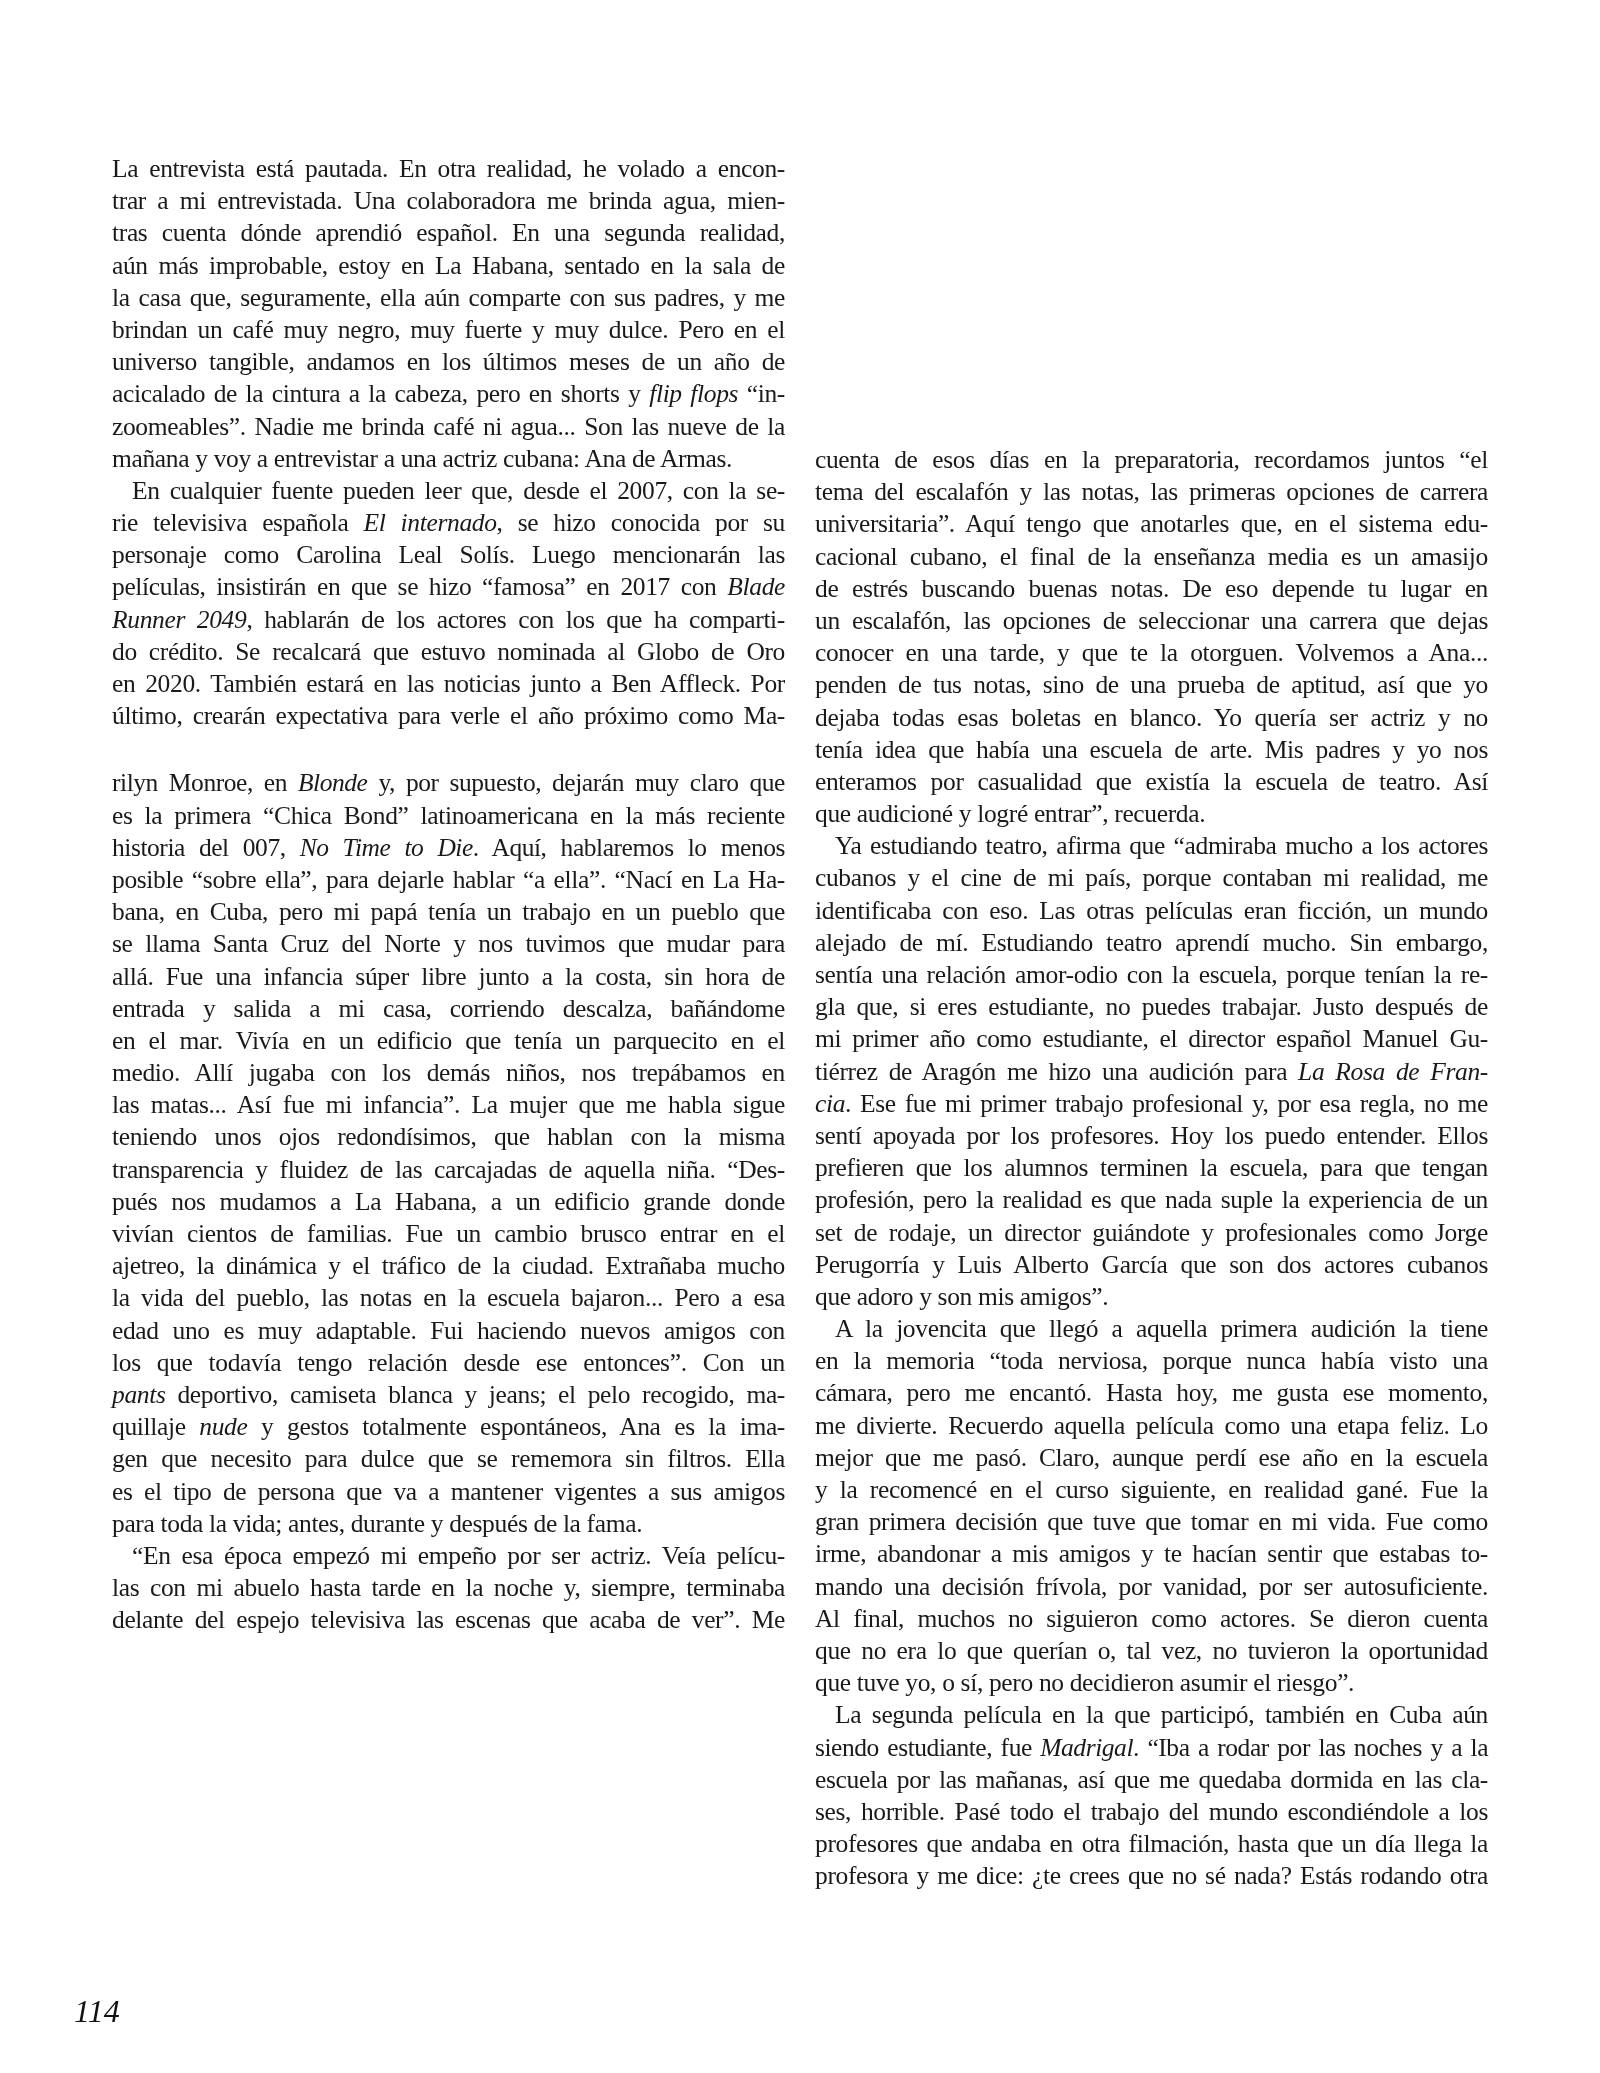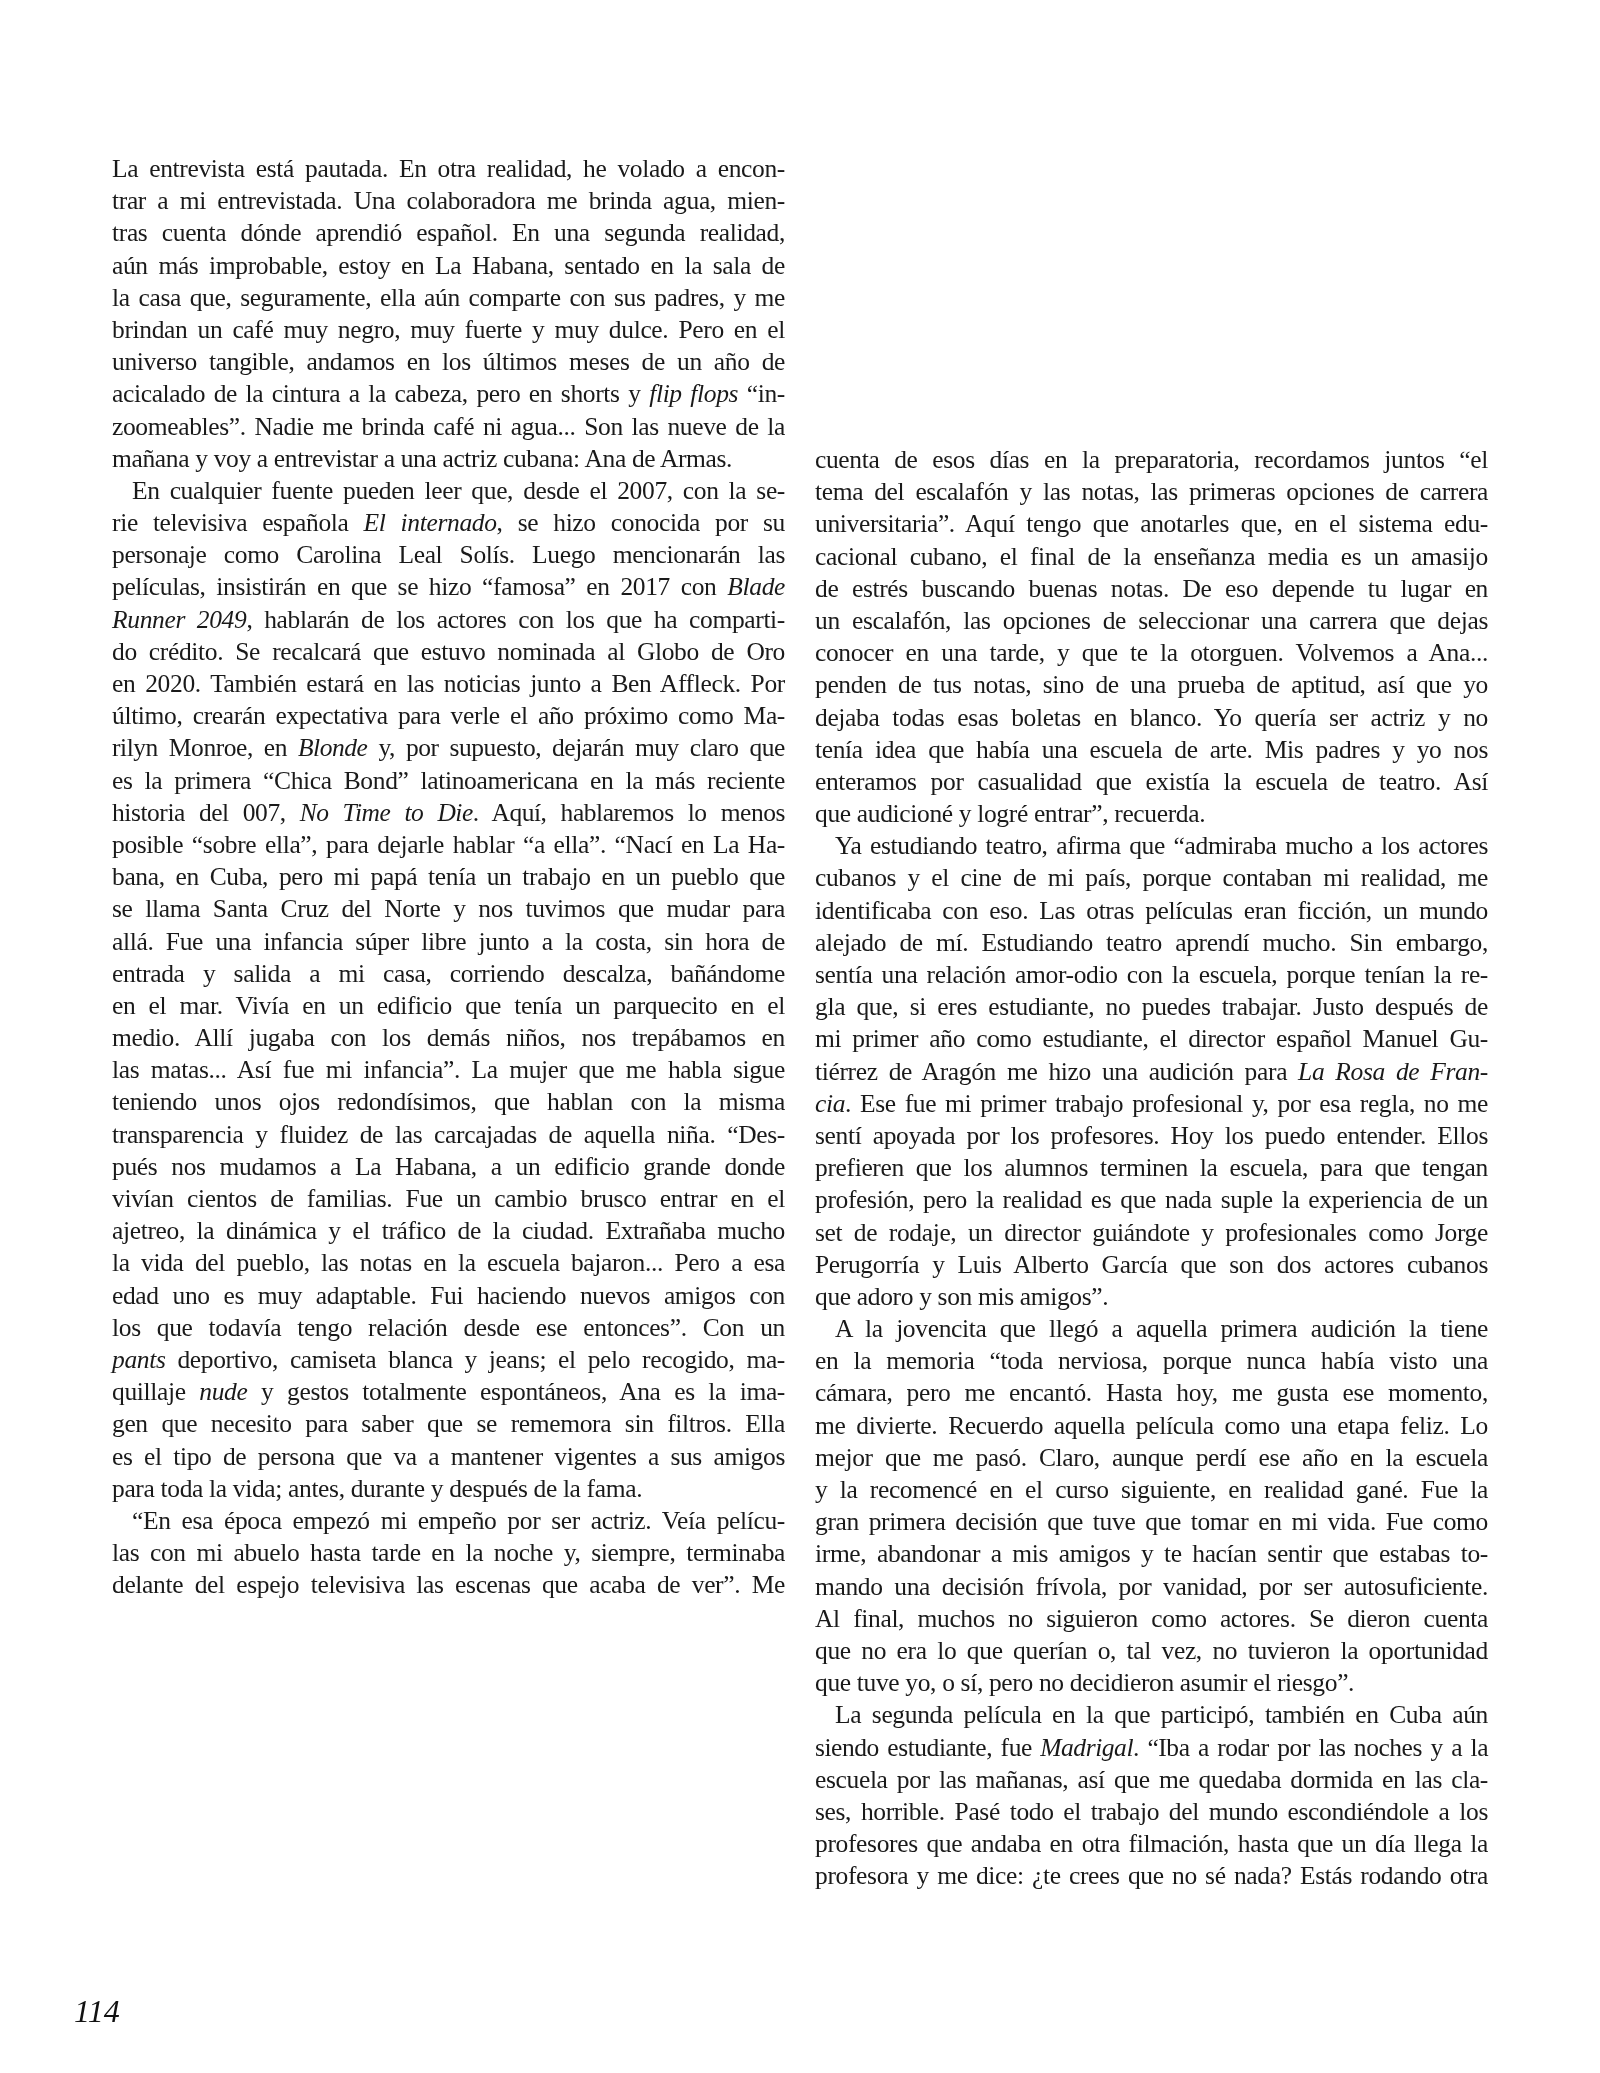--- a/index.html
+++ b/index.html
@@ -32,42 +32,42 @@
     <div class="line"><span>zoomeables”. Nadie me brinda café ni agua... Son las nueve de la</span></div>
     <div class="line last"><span>mañana y voy a entrevistar a una actriz cubana: Ana de Armas.</span></div>
     <div class="line indent"><span>En cualquier fuente pueden leer que, desde el 2007, con la se-</span></div>
     <div class="line"><span>rie televisiva española </span><i>El internado</i><span>, se hizo conocida por su</span></div>
     <div class="line"><span>personaje como Carolina Leal Solís. Luego mencionarán las</span></div>
     <div class="line"><span>películas, insistirán en que se hizo “famosa” en 2017 con </span><i>Blade</i></div>
     <div class="line"><i>Runner 2049</i><span>, hablarán de los actores con los que ha comparti-</span></div>
     <div class="line"><span>do crédito. Se recalcará que estuvo nominada al Globo de Oro</span></div>
     <div class="line"><span>en 2020. También estará en las noticias junto a Ben Affleck. Por</span></div>
     <div class="line"><span>último, crearán expectativa para verle el año próximo como Ma-</span></div>
-    <div class="line" style="letter-spacing: -0.45px;"><span>rilyn Monroe, en </span><i>Blonde</i><span> y, por supuesto, dejarán muy claro que</span></div>
+    <div class="line" style="letter-spacing: -0.45px; margin-top: 35px;"><span>rilyn Monroe, en </span><i>Blonde</i><span> y, por supuesto, dejarán muy claro que</span></div>
     <div class="line"><span>es la primera “Chica Bond” latinoamericana en la más reciente</span></div>
     <div class="line" style="letter-spacing: -0.45px;"><span>historia del 007, </span><i>No Time to Die</i><span>. Aquí, hablaremos lo menos</span></div>
     <div class="line"><span>posible “sobre ella”, para dejarle hablar “a ella”.  “Nací en La Ha-</span></div>
     <div class="line"><span>bana, en Cuba, pero mi papá tenía un trabajo en un pueblo que</span></div>
     <div class="line"><span>se llama Santa Cruz del Norte y nos tuvimos que mudar para</span></div>
     <div class="line"><span>allá. Fue una infancia súper libre junto a la costa, sin hora de</span></div>
     <div class="line"><span>entrada y salida a mi casa, corriendo descalza, bañándome</span></div>
     <div class="line"><span>en el mar. Vivía en un edificio que tenía un parquecito en el</span></div>
     <div class="line"><span>medio. Allí jugaba con los demás niños, nos trepábamos en</span></div>
     <div class="line"><span>las matas... Así fue mi infancia”. La mujer que me habla sigue</span></div>
     <div class="line"><span>teniendo unos ojos redondísimos, que hablan con la misma</span></div>
     <div class="line"><span>transparencia y fluidez de las carcajadas de aquella niña. “Des-</span></div>
     <div class="line"><span>pués nos mudamos a La Habana, a un edificio grande donde</span></div>
     <div class="line"><span>vivían cientos de familias. Fue un cambio brusco entrar en el</span></div>
     <div class="line"><span>ajetreo, la dinámica y el tráfico de la ciudad. Extrañaba mucho</span></div>
     <div class="line"><span>la vida del pueblo, las notas en la escuela bajaron... Pero a esa</span></div>
     <div class="line"><span>edad uno es muy adaptable. Fui haciendo nuevos amigos con</span></div>
     <div class="line"><span>los que todavía tengo relación desde ese entonces”. Con un</span></div>
     <div class="line"><i>pants</i><span> deportivo, camiseta blanca y jeans; el pelo recogido, ma-</span></div>
     <div class="line"><span>quillaje </span><i>nude</i><span> y gestos totalmente espontáneos, Ana es la ima-</span></div>
-    <div class="line"><span>gen que necesito para saber que se rememora sin filtros. Ella</span></div>
+    <div class="line"><span>gen que necesito para dulce que se rememora sin filtros. Ella</span></div>
     <div class="line"><span>es el tipo de persona que va a mantener vigentes a sus amigos</span></div>
     <div class="line last"><span>para toda la vida; antes, durante y después de la fama.</span></div>
     <div class="line indent"><span>“En esa época empezó mi empeño por ser actriz. Veía pelícu-</span></div>
     <div class="line"><span>las con mi abuelo hasta tarde en la noche y, siempre, terminaba</span></div>
     <div class="line"><span>delante del espejo televisiva las escenas que acaba de ver”. Me</span></div>
   </div>
 <div id="col-right" class="col">
     <div class="line"><span>cuenta de esos días en la preparatoria, recordamos juntos “el</span></div>
     <div class="line"><span>tema del escalafón y las notas, las primeras opciones de carrera</span></div>
     <div class="line"><span>universitaria”. Aquí tengo que anotarles que, en el sistema edu-</span></div>

